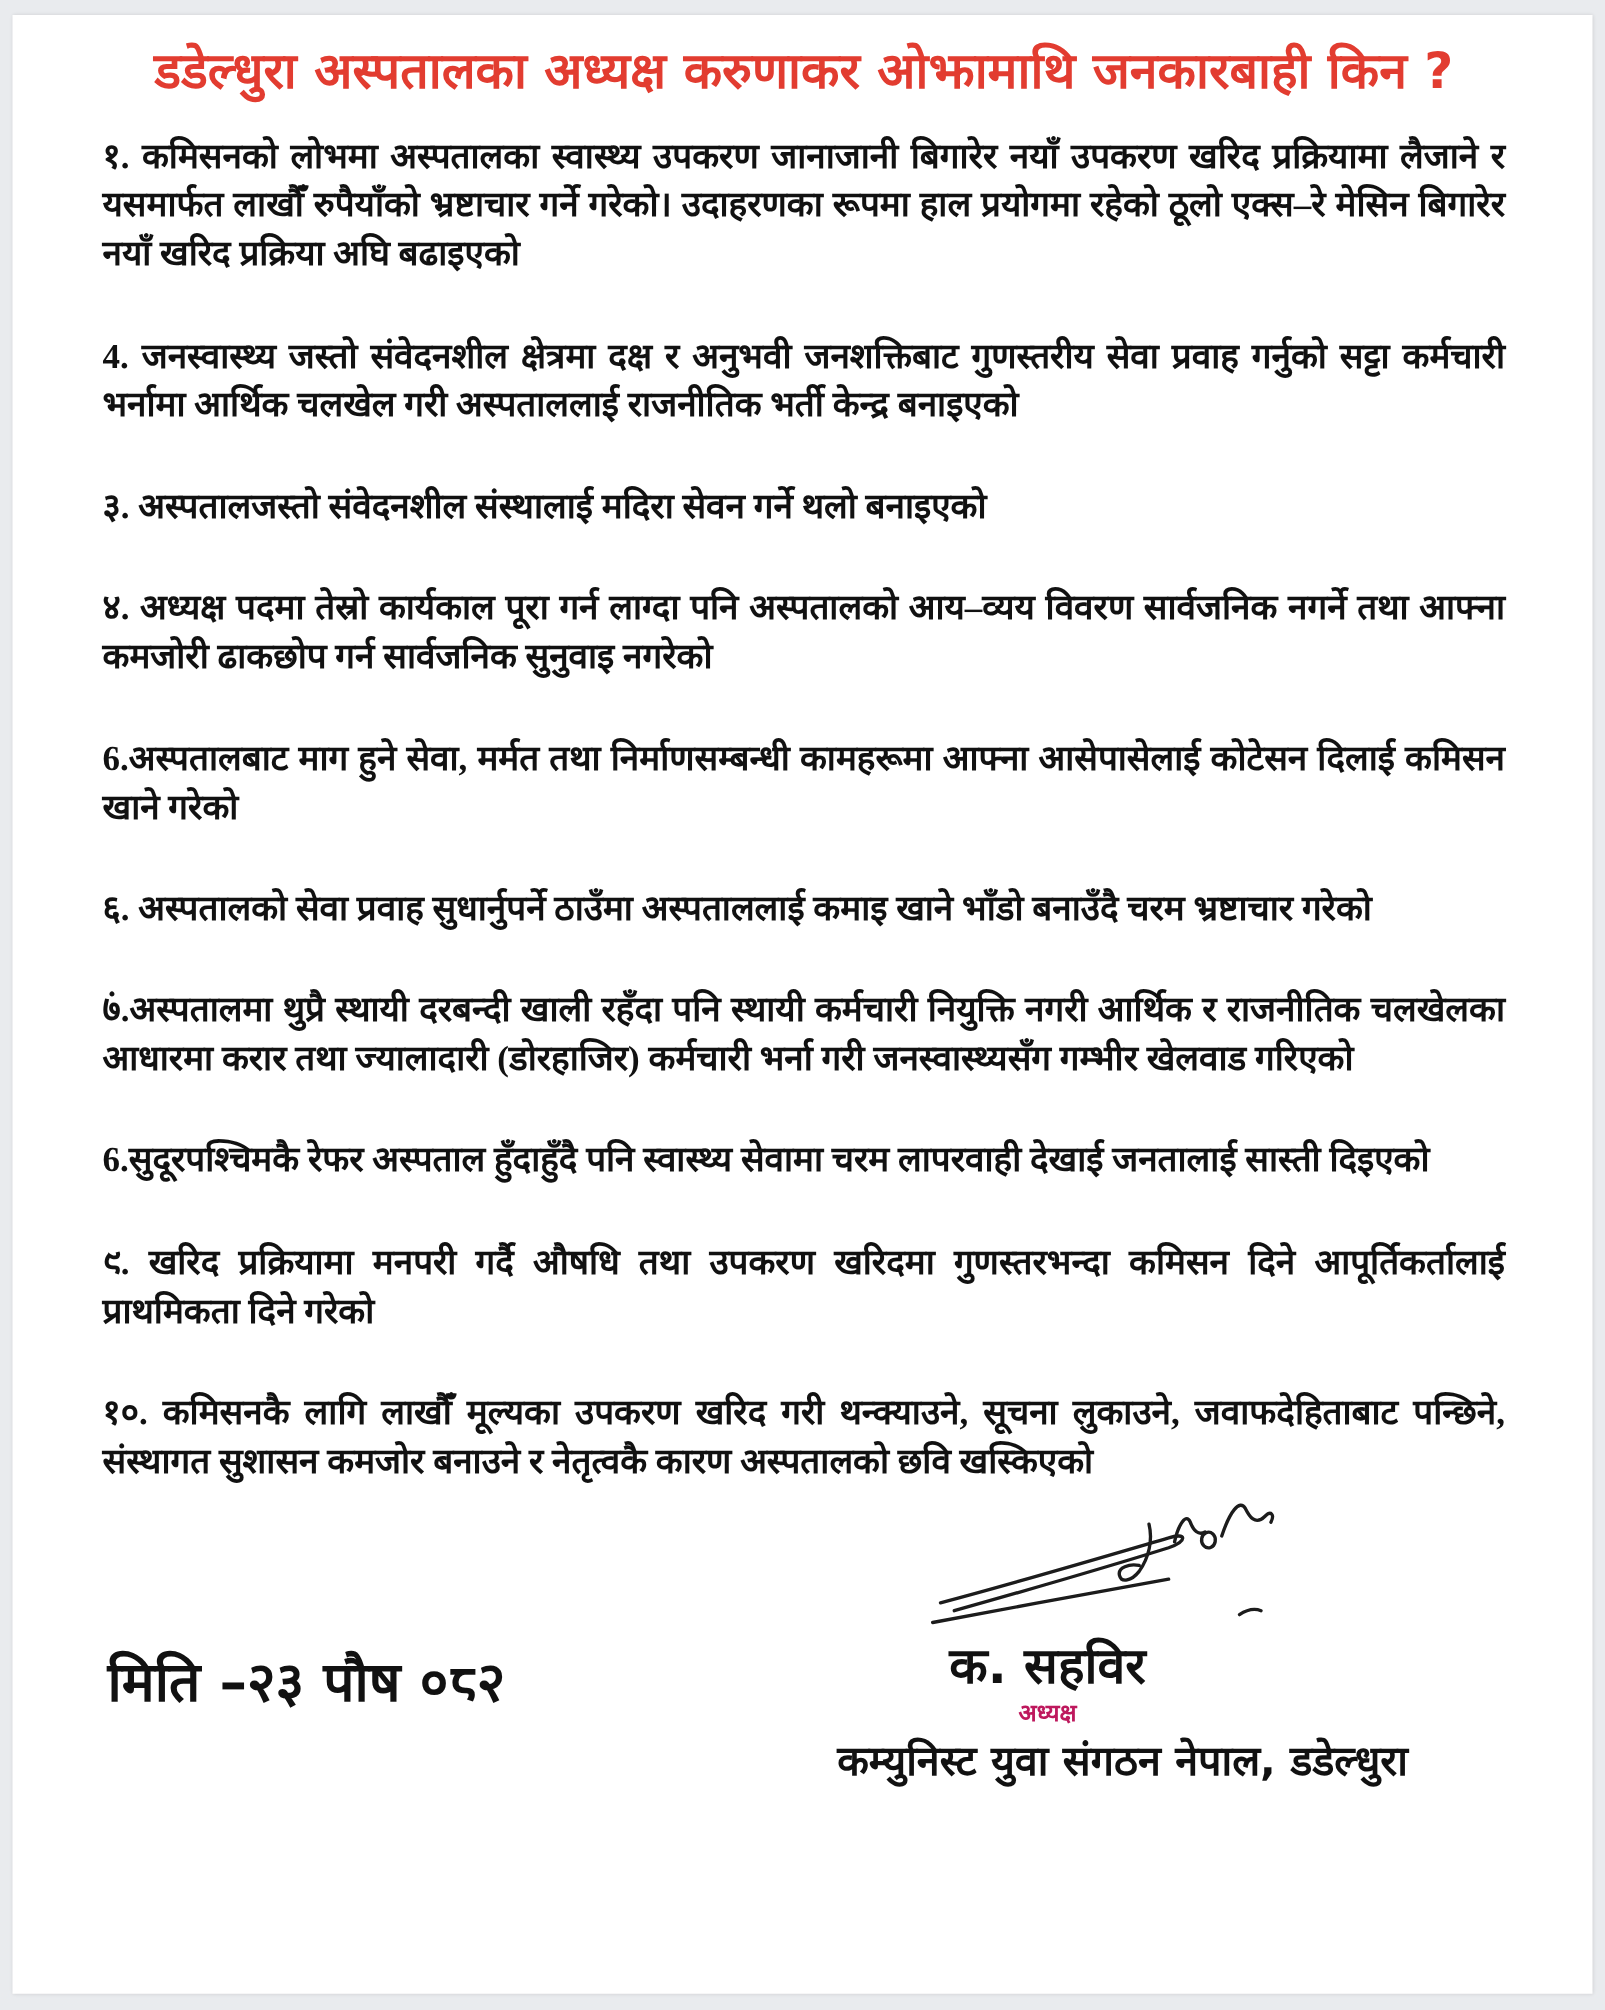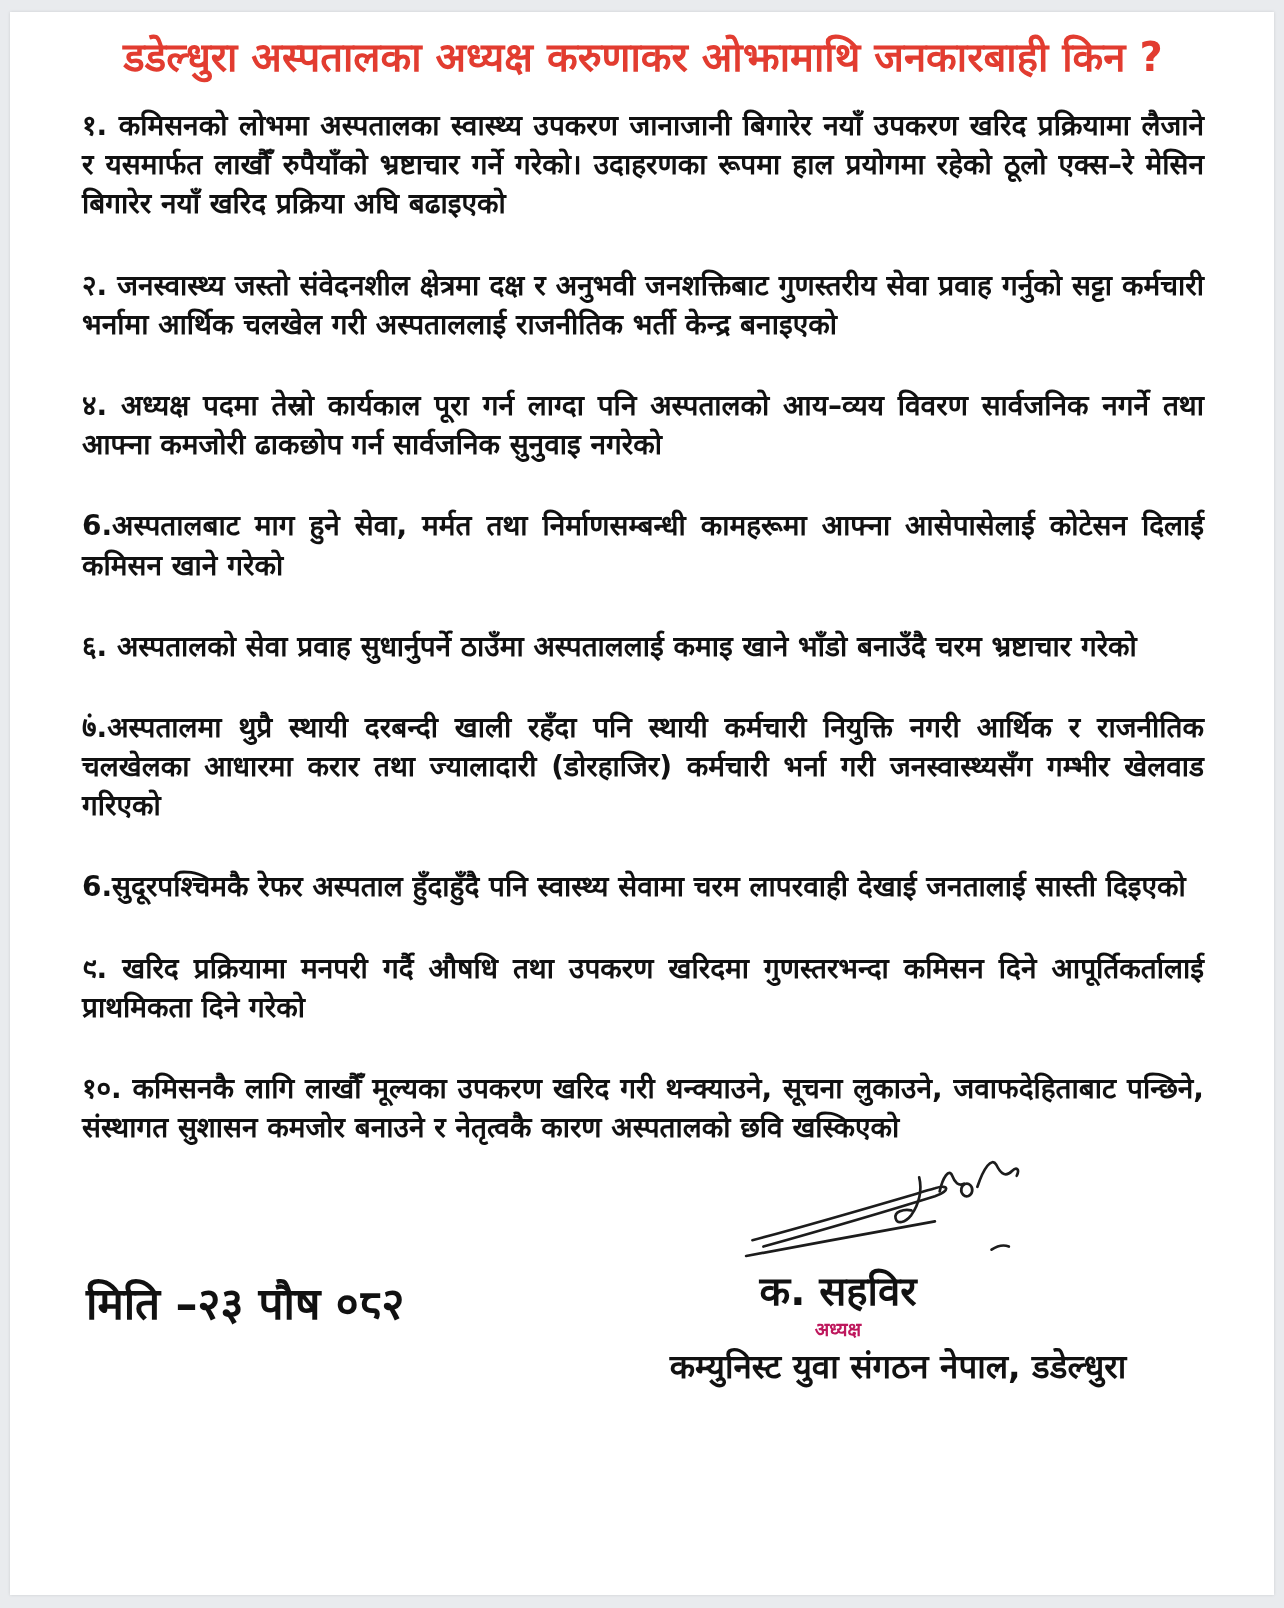--- a/index.html
+++ b/index.html
@@ -38,20 +38,21 @@
   .points {
     color: #111111;
   }
   .point {
     font-size: 28px;
     font-weight: bold;
     line-height: 1.4;
     text-align: justify;
     margin: 0 0 42px 0;
     color: #111111;
+    font-family: Liberation Serif, serif;
   }
   .footer {
     display: flex;
     justify-content: space-between;
     align-items: flex-end;
     margin-top: -6px;
   }
   .date-line {
     font-size: 44px;
     font-weight: bold;
@@ -94,21 +95,22 @@
 </head>
 <body>
 
 <div class="viewport">
   <div class="page">
 
     <h1 class="doc-title">डडेल्धुरा अस्पतालका अध्यक्ष करुणाकर ओझामाथि जनकारबाही किन ?</h1>
 
     <div class="points">
       <p class="point">१. कमिसनको लोभमा अस्पतालका स्वास्थ्य उपकरण जानाजानी बिगारेर नयाँ उपकरण खरिद प्रक्रियामा लैजाने र यसमार्फत लाखौँ रुपैयाँको भ्रष्टाचार गर्ने गरेको। उदाहरणका रूपमा हाल प्रयोगमा रहेको ठूलो एक्स–रे मेसिन बिगारेर नयाँ खरिद प्रक्रिया अघि बढाइएको</p>
-      <p class="point">२. जनस्वास्थ्य जस्तो संवेदनशील क्षेत्रमा दक्ष र अनुभवी जनशक्तिबाट गुणस्तरीय सेवा प्रवाह गर्नुको सट्टा कर्मचारी भर्नामा आर्थिक चलखेल गरी अस्पताललाई राजनीतिक भर्ती केन्द्र बनाइएको</p>
+      <p class="point">4. जनस्वास्थ्य जस्तो संवेदनशील क्षेत्रमा दक्ष र अनुभवी जनशक्तिबाट गुणस्तरीय सेवा प्रवाह गर्नुको सट्टा कर्मचारी भर्नामा आर्थिक चलखेल गरी अस्पताललाई राजनीतिक भर्ती केन्द्र बनाइएको</p>
+      <p class="point">३. अस्पतालजस्तो संवेदनशील संस्थालाई मदिरा सेवन गर्ने थलो बनाइएको</p>
       <p class="point">४. अध्यक्ष पदमा तेस्रो कार्यकाल पूरा गर्न लाग्दा पनि अस्पतालको आय–व्यय विवरण सार्वजनिक नगर्ने तथा आफ्ना कमजोरी ढाकछोप गर्न सार्वजनिक सुनुवाइ नगरेको</p>
       <p class="point">6.अस्पतालबाट माग हुने सेवा, मर्मत तथा निर्माणसम्बन्धी कामहरूमा आफ्ना आसेपासेलाई कोटेसन दिलाई कमिसन खाने गरेको</p>
       <p class="point">६. अस्पतालको सेवा प्रवाह सुधार्नुपर्ने ठाउँमा अस्पताललाई कमाइ खाने भाँडो बनाउँदै चरम भ्रष्टाचार गरेको</p>
       <p class="point">७ं.अस्पतालमा थुप्रै स्थायी दरबन्दी खाली रहँदा पनि स्थायी कर्मचारी नियुक्ति नगरी आर्थिक र राजनीतिक चलखेलका आधारमा करार तथा ज्यालादारी (डोरहाजिर) कर्मचारी भर्ना गरी जनस्वास्थ्यसँग गम्भीर खेलवाड गरिएको</p>
       <p class="point">6.सुदूरपश्चिमकै रेफर अस्पताल हुँदाहुँदै पनि स्वास्थ्य सेवामा चरम लापरवाही देखाई जनतालाई सास्ती दिइएको</p>
       <p class="point">९. खरिद प्रक्रियामा मनपरी गर्दै औषधि तथा उपकरण खरिदमा गुणस्तरभन्दा कमिसन दिने आपूर्तिकर्तालाई प्राथमिकता दिने गरेको</p>
       <p class="point">१०. कमिसनकै लागि लाखौँ मूल्यका उपकरण खरिद गरी थन्क्याउने, सूचना लुकाउने, जवाफदेहिताबाट पन्छिने, संस्थागत सुशासन कमजोर बनाउने र नेतृत्वकै कारण अस्पतालको छवि खस्किएको</p>
     </div>
 
     <div class="footer">

